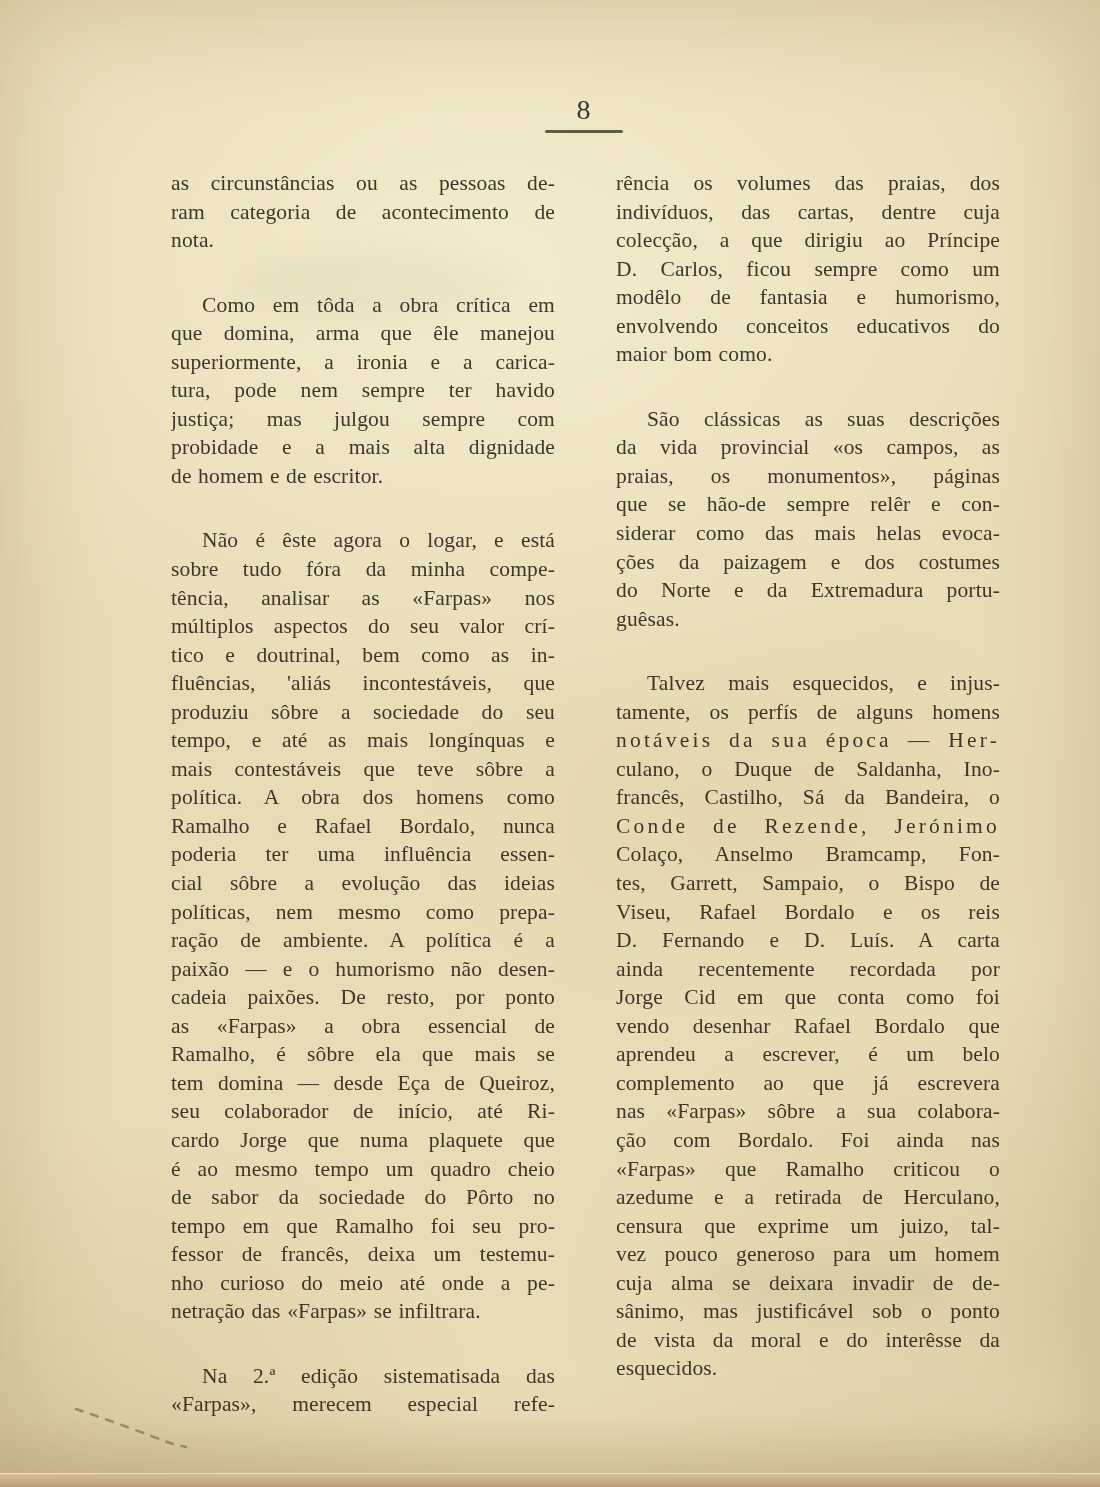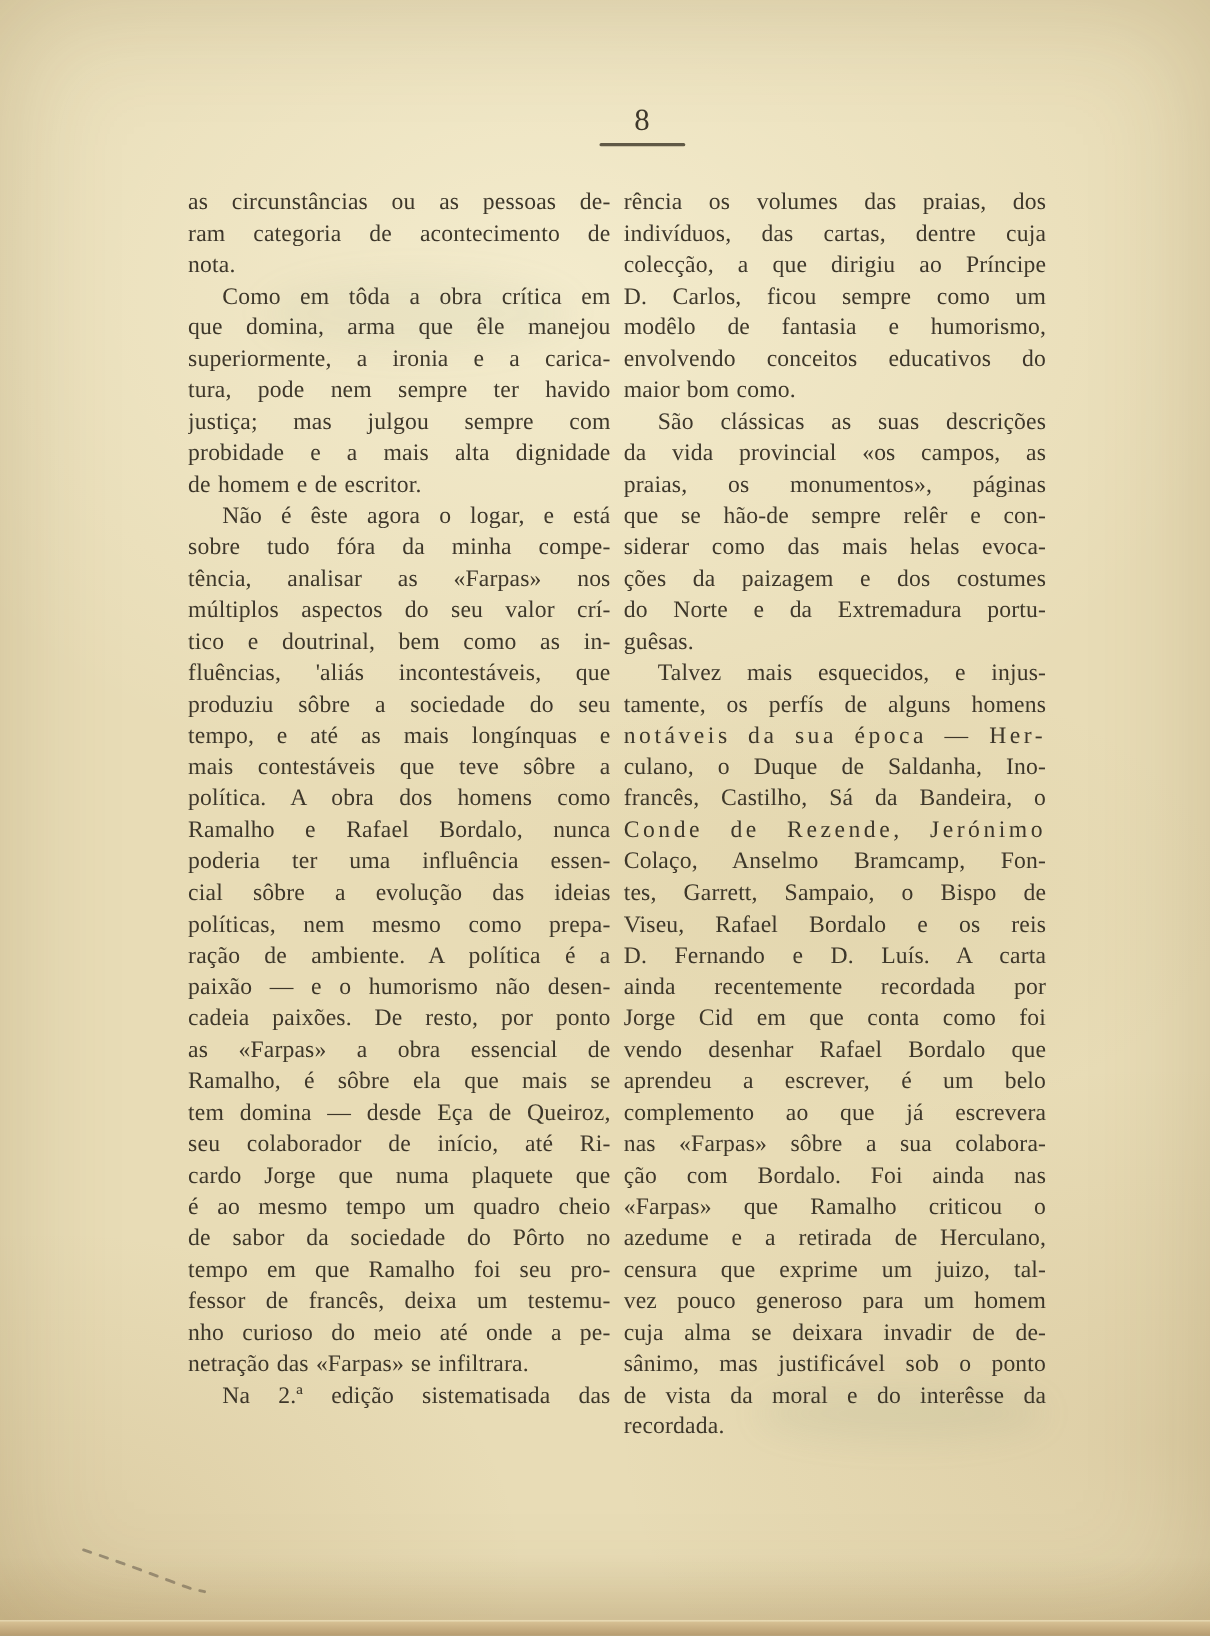--- a/index.html
+++ b/index.html
@@ -40,30 +40,30 @@
   .col {
     position: absolute;
     top: 169px;
     width: 384px;
     font-size: 21.5px;
     line-height: 28.55px;
     letter-spacing: 0.15px;
     word-spacing: 1px;
   }
   #col-left  { left: 171px; }
-  #col-right { left: 567px; }
+  #col-right { left: 616px; }
   .line {
     height: 28.55px;
     overflow: hidden;
     white-space: normal;
     text-align: justify;
     text-align-last: justify;
   }
   .line.closed  { text-align-last: left; }
-  .line.indent  { text-indent: 31px; }
+  .line.indent  { text-indent: 31px; margin-top: 36px; }
   .line.tracked { letter-spacing: 3.2px; }
   .pencil {
     position: absolute;
     left: 66px;
     top: 1393px;
     opacity: 0.75;
   }
   .bottom-shade {
     position: absolute;
     left: 0; bottom: 12px;
@@ -133,20 +133,21 @@
       <div class="line">tem domina — desde Eça de Queiroz,</div>
       <div class="line">seu colaborador de início, até Ri-</div>
       <div class="line">cardo Jorge que numa plaquete que</div>
       <div class="line">é ao mesmo tempo um quadro cheio</div>
       <div class="line">de sabor da sociedade do Pôrto no</div>
       <div class="line">tempo em que Ramalho foi seu pro-</div>
       <div class="line">fessor de francês, deixa um testemu-</div>
       <div class="line">nho curioso do meio até onde a pe-</div>
       <div class="line closed">netração das «Farpas» se infiltrara.</div>
       <div class="line indent">Na 2.ª edição sistematisada das</div>
+      <div class="line">«Farpas», merecem especial refe-</div>
     </div>
   <div class="col" id="col-right">
       <div class="line">rência os volumes das praias, dos</div>
       <div class="line">indivíduos, das cartas, dentre cuja</div>
       <div class="line">colecção, a que dirigiu ao Príncipe</div>
       <div class="line">D. Carlos, ficou sempre como um</div>
       <div class="line">modêlo de fantasia e humorismo,</div>
       <div class="line">envolvendo conceitos educativos do</div>
       <div class="line closed">maior bom como.</div>
       <div class="line indent">São clássicas as suas descrições</div>
@@ -174,21 +175,21 @@
       <div class="line">complemento ao que já escrevera</div>
       <div class="line">nas «Farpas» sôbre a sua colabora-</div>
       <div class="line">ção com Bordalo. Foi ainda nas</div>
       <div class="line">«Farpas» que Ramalho criticou o</div>
       <div class="line">azedume e a retirada de Herculano,</div>
       <div class="line">censura que exprime um juizo, tal-</div>
       <div class="line">vez pouco generoso para um homem</div>
       <div class="line">cuja alma se deixara invadir de de-</div>
       <div class="line">sânimo, mas justificável sob o ponto</div>
       <div class="line">de vista da moral e do interêsse da</div>
-      <div class="line closed">recordada.</div>
+      <div class="line closed">esquecidos.</div>
     </div>
 
   <svg class="pencil" width="130" height="62" viewBox="0 0 130 62" aria-hidden="true">
     <path d="M 10 16 C 34 24, 62 34, 88 44 S 112 52, 120 54" fill="none" stroke="#6b6152" stroke-width="2.6" stroke-linecap="round" stroke-dasharray="7 9" opacity="0.8"></path>
   </svg>
 
   <div class="bottom-shade"></div>
   <div class="bottom-edge"></div>
 </div>
 

